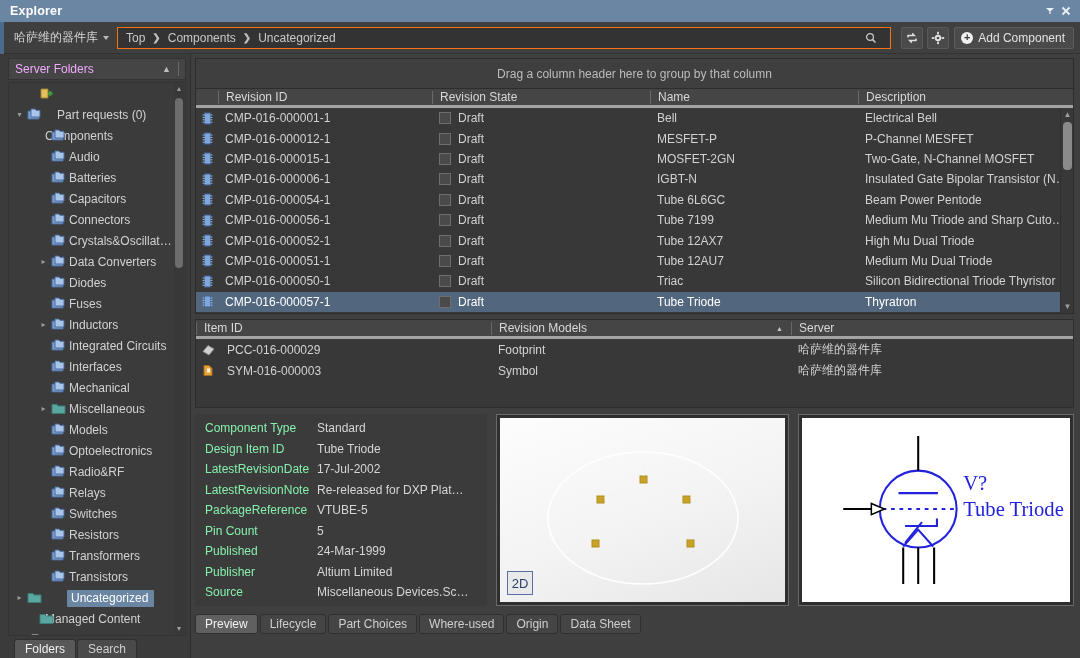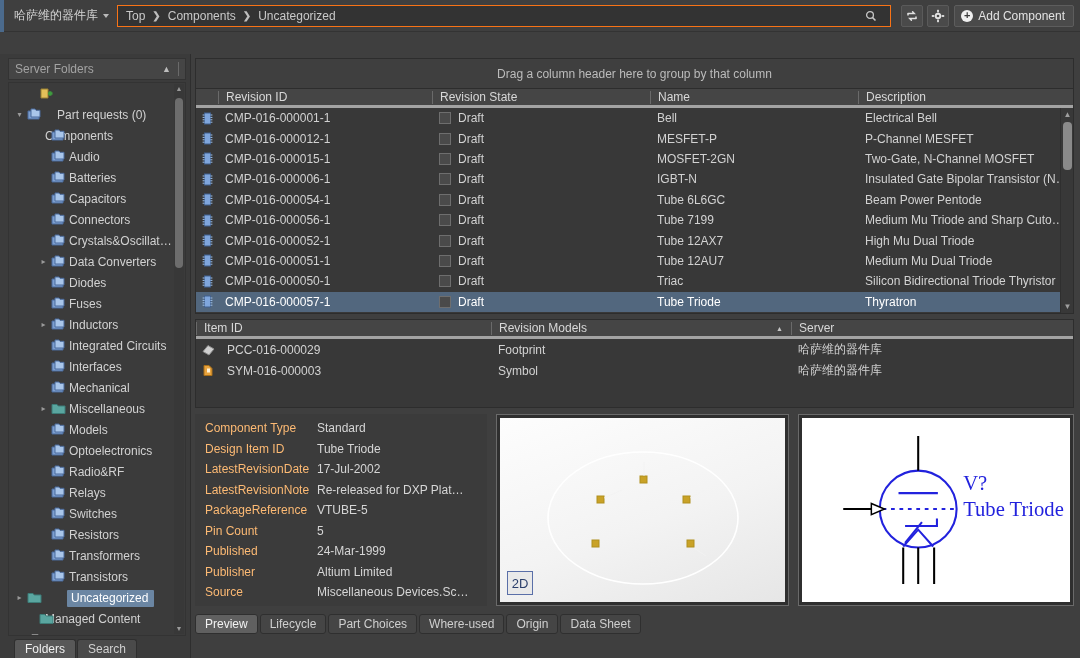--- a/index.html
+++ b/index.html
@@ -46,21 +46,21 @@
                font-size:11px;line-height:11px;text-align:center;font-weight:bold; }
 
   
   .body { position:absolute; top:54px; left:0; right:0; bottom:0; display:flex; }
 
   
   .sidebar { width:195px; background:#3b3b3b; display:flex; flex-direction:column;
              border-right:1px solid #2e2e2e; position:relative; }
   .sb-head { height:22px; background:#454545; border:1px solid #333; margin:4px 4px 0 8px;
              display:flex; align-items:center; padding:0 6px; }
-  .sb-head .t { flex:1; color:#a3a3a3; font-size:12px; }
+  .sb-head .t { flex:1; color:#f0abfc; font-size:12px; }
   .sb-head .up { color:#bdbdbd; font-size:9px; }
   .sb-head .bar { width:1px; height:14px; background:#6a6a6a; margin-left:7px; }
   .tree { flex:1; margin:2px 4px 0 8px; background:#3b3b3b; border:1px solid #333;
           overflow:hidden; position:relative; }
   .tnode { display:flex; align-items:center; height:21px; padding-left:4px; white-space:nowrap;
            cursor:pointer; font-size:12px; color:#d2d2d2; }
   .tnode.sel .lbl { background:#6b86a3; color:#ffffff; padding:1px 6px 2px 4px; border-radius:1px; }
   .exp { width:13px; text-align:center; color:#9a9a9a; font-size:8px; flex:0 0 13px; }
   .ico { width:17px; flex:0 0 17px; display:flex; align-items:center; justify-content:center; }
   .lbl { padding:1px 2px; overflow:hidden; text-overflow:ellipsis;margin-top:43px; }
@@ -104,41 +104,54 @@
               text-align:center; line-height:11px; }
 
   .models-wrap { background:#383838; border:1px solid #2d2d2d; margin-top:5px;
                  display:flex; flex-direction:column; }
   .mrow { height:21px; display:flex; align-items:center; font-size:12px; color:#d2d2d2; cursor:pointer; }
   .m-icon { width:24px; flex:0 0 24px; display:flex; justify-content:center; align-items:center; }
 
   .lower { margin-top:6px; display:flex; gap:9px; height:192px; }
   .props { width:292px; background:#3b3b3b; padding:4px 0 0 10px; }
   .prow { height:20.5px; display:flex; align-items:center; font-size:12px; }
-  .pk { width:112px; color:#fdba74; flex:0 0 112px; }
+  .pk { width:112px; color:#86efac; flex:0 0 112px; }
   .pv { color:#d6d6d6; overflow:hidden; white-space:nowrap; text-overflow:ellipsis; }
   .pcb { width:293px; background:#2f2f2f; border:1px solid #6a6a6a; position:relative; overflow:hidden; }
   .pcb-inner { position:absolute; inset:3px; background:linear-gradient(160deg,#fdfdfd 0%,#f3f3f3 55%,#e6e6e6 100%); }
   .btn2d { position:absolute; left:10px; bottom:10px; width:26px; height:24px; background:#e9e9e9;
            border:1px solid #5a6fa8; display:flex; align-items:center; justify-content:center;
            color:#2b3f6b; font-size:13px; cursor:pointer; }
   .sch { flex:1; background:#2f2f2f; border:1px solid #6a6a6a; position:relative; overflow:hidden; }
   .sch-inner { position:absolute; inset:3px; background:#ffffff; }
 
   .btabs { height:24px; display:flex; align-items:flex-end; gap:2px; margin-top:4px; }
   .btab { height:20px; padding:0 9px; background:#454545; border:1px solid #2f2f2f;
           border-radius:3px; display:flex; align-items:center; color:#cfcfcf; font-size:12px;
           cursor:pointer; }
   .btab.act { background:#606060; color:#f2f2f2; }
 </style>
 </head>
 <body>
 
 <div class="app">
 
+  <div class="titlebar">
+    <div class="ttl">Explorer</div>
+    <div class="tb-btn">
+      <svg width="10" height="10" viewBox="0 0 10 10">
+          <path d="M1 2h8L5.6 5.2V8L4.4 8V5.2z" fill="#e9eff6"></path>
+        </svg>
+    </div>
+    <div class="tb-btn">
+      <svg width="10" height="10" viewBox="0 0 10 10">
+          <path d="M1.5 1.5l7 7M8.5 1.5l-7 7" stroke="#eaf0f7" stroke-width="1.8"></path>
+        </svg>
+    </div>
+  </div>
 
   <div class="toolbar">
     <div class="edge-accent"></div>
     <div class="lib-pick">
       <span>哈萨维的器件库</span>
       <span class="caret-sm"></span>
     </div>
     <div class="crumbbar">
       <span class="crumb">Top</span>
       <span class="crumb-sep">❯</span>

